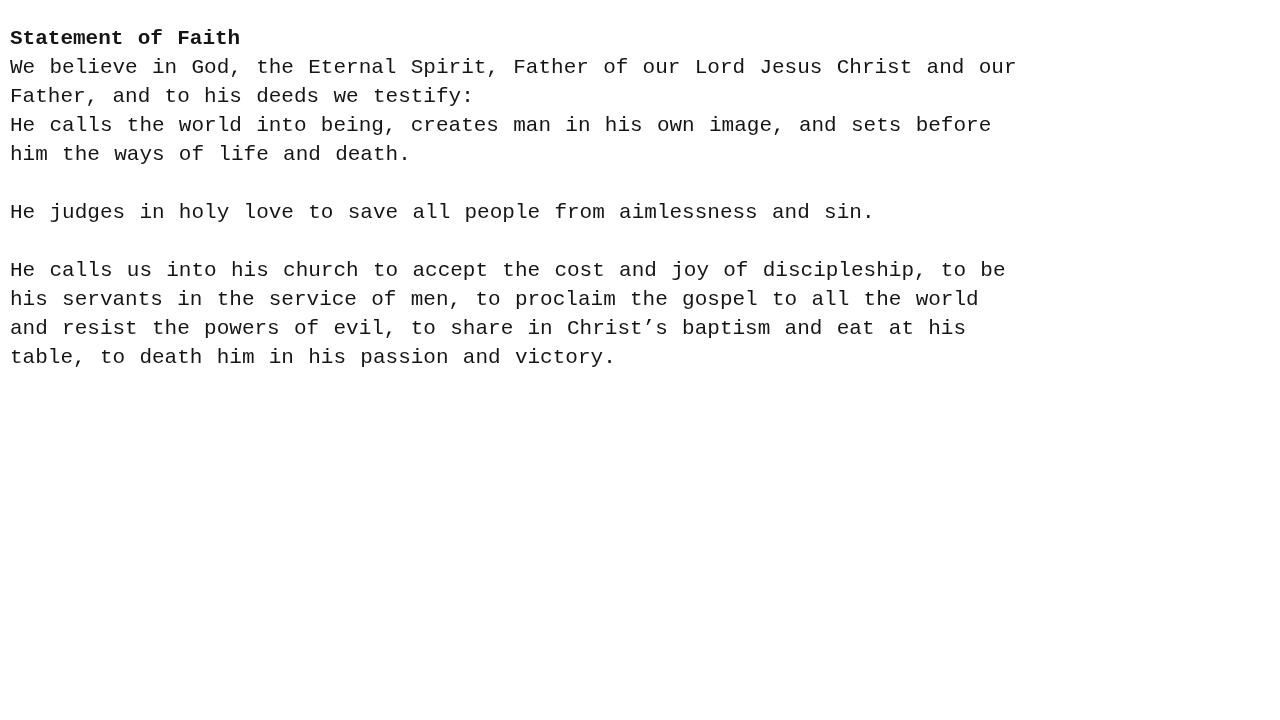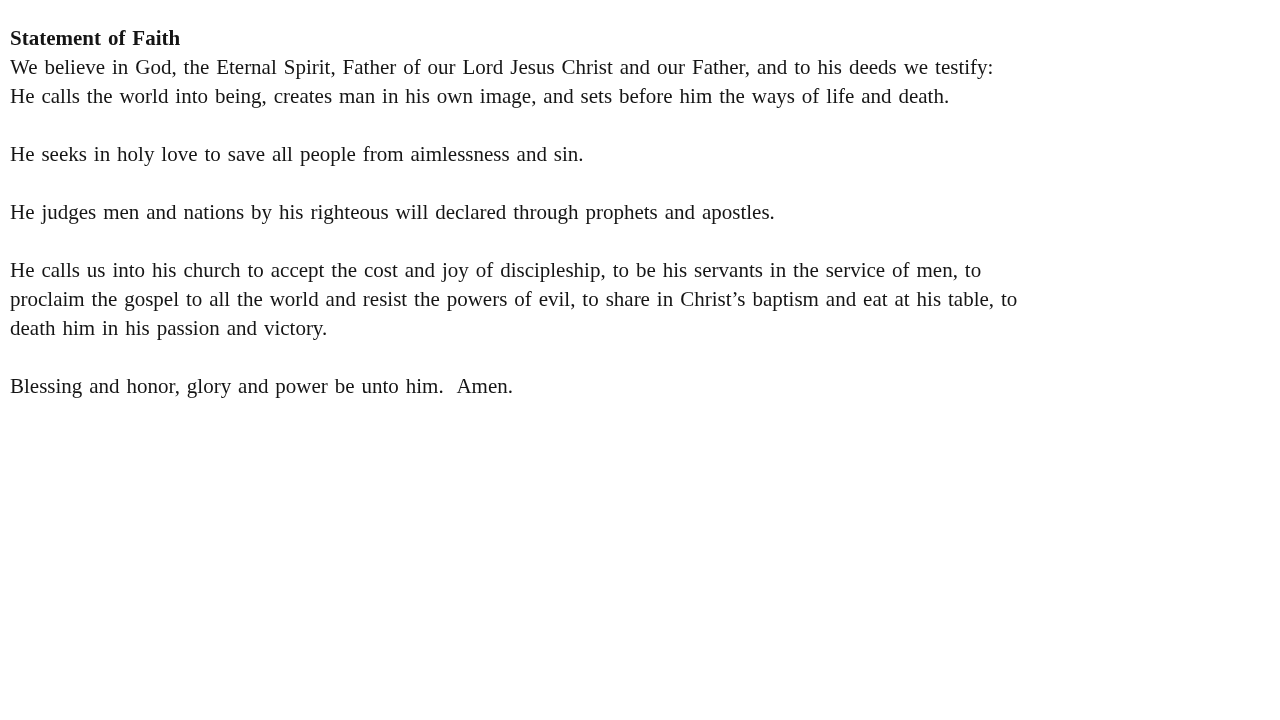--- a/index.html
+++ b/index.html
@@ -6,21 +6,21 @@
     margin: 0;
     padding: 0;
     background: #ffffff;
   }
   .page {
     box-sizing: border-box;
     width: 1083px;
     height: 720px;
     background: #ffffff;
     color: #151515;
-    font-family: Liberation Serif, serif;
+    font-family: Liberation Mono, monospace;
     font-size: 21px;
     line-height: 29px;
     padding: 24px 58px 0 10px;
     overflow: hidden;
     word-spacing: 0.08em;
   }
   .doc-title {
     font-size: 21px;
     line-height: 29px;
     font-weight: bold;
@@ -33,23 +33,21 @@
 </style>
 </head>
 <body>
 
 <div class="page">
   <h1 class="doc-title">Statement of Faith</h1>
 
   <p class="doc-paragraph">We believe in God, the Eternal Spirit, Father of our Lord Jesus Christ and our Father, and to his deeds we testify:
 He calls the world into being, creates man in his own image, and sets before him the ways of life and death.</p>
 
-  <p class="doc-paragraph">He seeks in holy love to save all people from aimlessness and sin.</p>
+  <p class="doc-paragraph">He judges in holy love to save all people from aimlessness and sin.</p>
 
-  <p class="doc-paragraph">He judges men and nations by his righteous will declared through prophets and apostles.</p>
 
 
 
   <p class="doc-paragraph">He calls us into his church to accept the cost and joy of discipleship, to be his servants in the service of men, to proclaim the gospel to all the world and resist the powers of evil, to share in Christ’s baptism and eat at his table, to death him in his passion and victory.</p>
 
 
-  <p class="doc-paragraph">Blessing and honor, glory and power be unto him.  Amen.</p>
 </div>
 
 </body></html>

